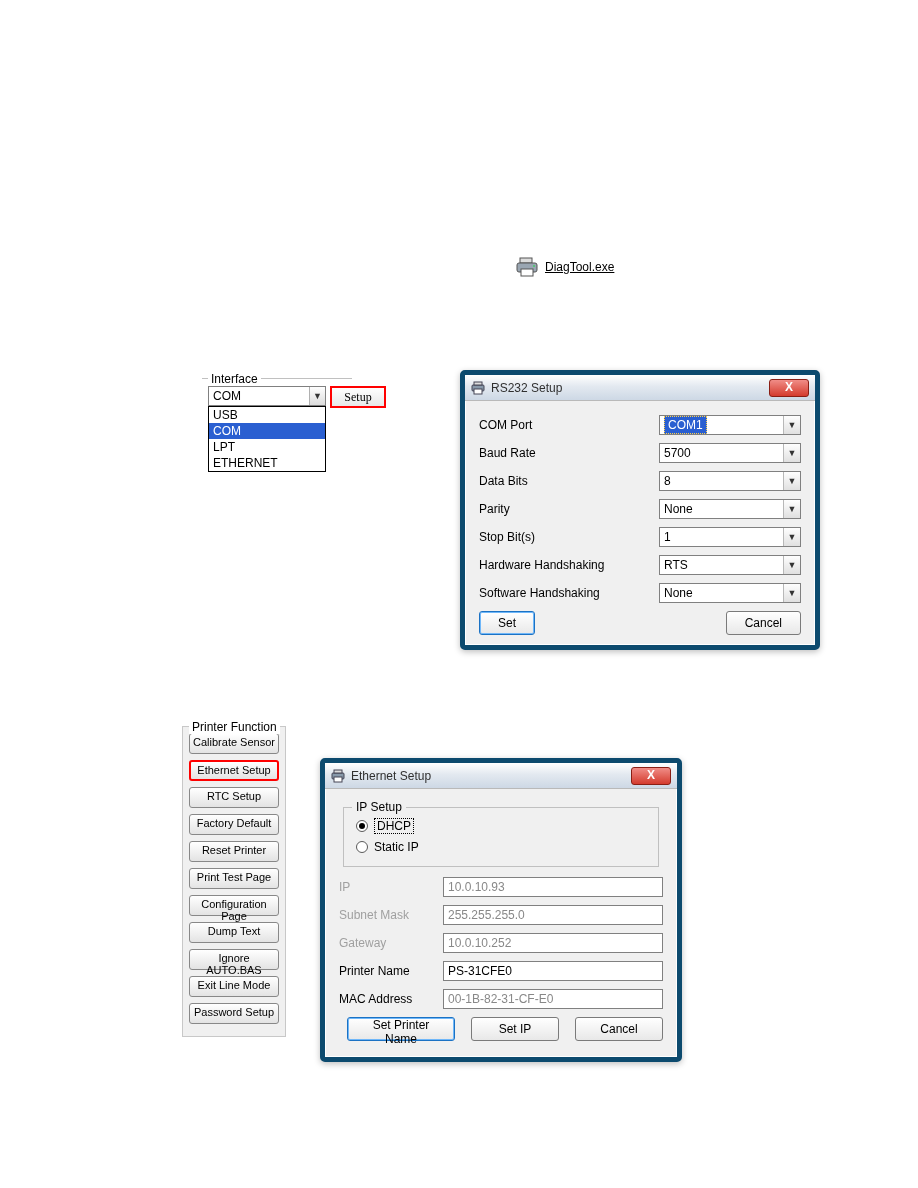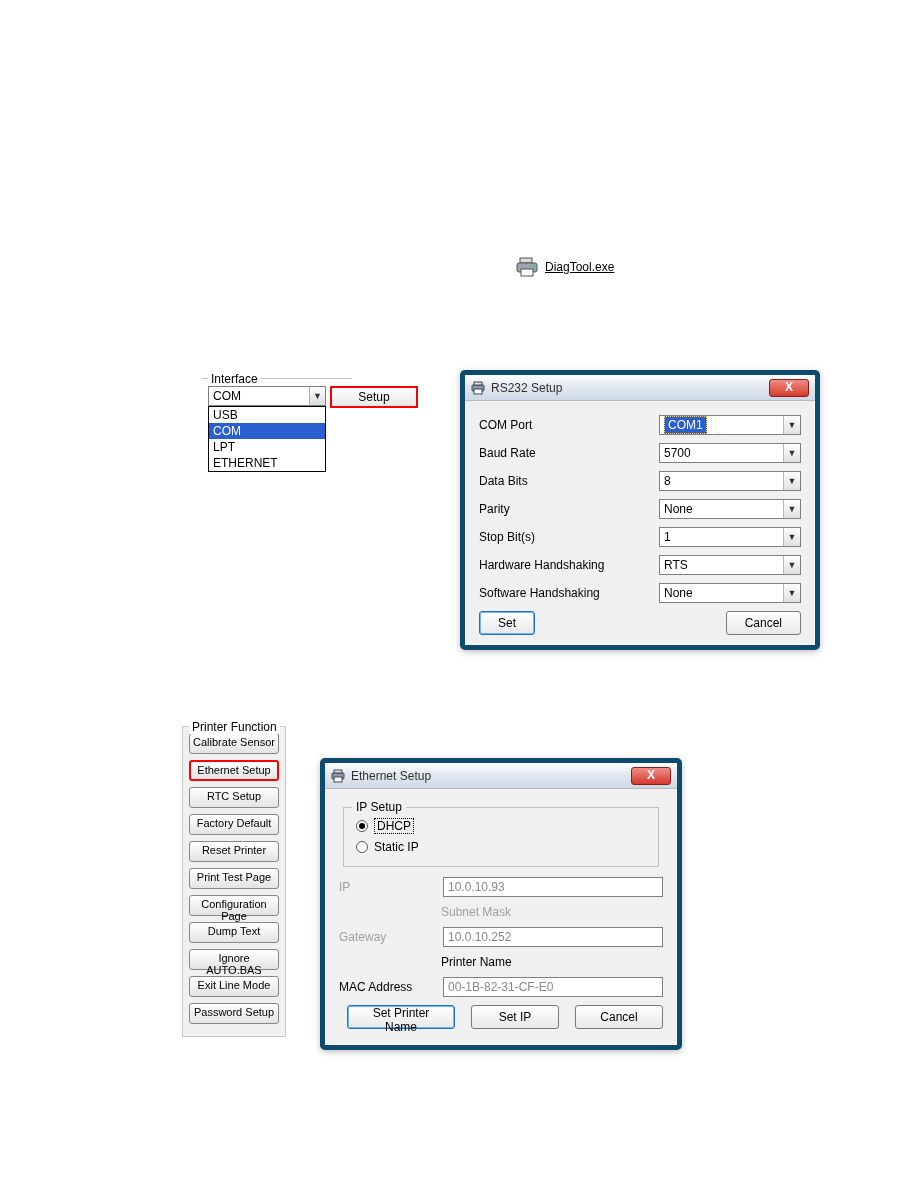--- a/index.html
+++ b/index.html
@@ -81,28 +81,29 @@
     padding: 1px 4px;
     font-size: 12px;
   }
   .interface-list .item.sel {
     background: #2a5fd1;
     color: #ffffff;
   }
   .setup-btn {
     position: absolute;
     left: 128px; top: 8px;
-    width: 88px; height: 22px;
+    width: 56px; height: 22px;
     border: 2px solid #ff0000;
     background: linear-gradient(#fefefe,#e8e8e8);
     color: #000;
     font-size: 12px;
     text-align: center;
     padding-top: 2px;
     cursor: pointer;
+    font-family: Liberation Serif, serif;
   }
 
   
   .dialog {
     position: absolute;
     background: #f0f0f0;
     border: 5px solid #0c4a6e;
     border-radius: 5px;
     box-shadow: 0 2px 6px rgba(0,0,0,.25), inset 0 0 0 1px #ffffff;
   }
@@ -394,27 +395,29 @@
         <span>Static IP</span>
       </div>
     </div>
 
     <div class="row eth">
         <label class="dim" style="width:120px;">IP</label>
       <div class="tfield ro">10.0.10.93</div>
       </div>
     <div class="row eth">
         <label class="dim" style="width:120px;">Subnet Mask</label>
+      <div class="tfield ro">255.255.255.0</div>
       </div>
     <div class="row eth">
         <label class="dim" style="width:120px;">Gateway</label>
       <div class="tfield ro">10.0.10.252</div>
       </div>
     <div class="row eth">
         <label style="width:120px;">Printer Name</label>
+      <div class="tfield">PS-31CFE0</div>
       </div>
     <div class="row eth">
         <label style="width:120px;">MAC Address</label>
       <div class="tfield ro">00-1B-82-31-CF-E0</div>
       </div>
 
     <div class="eth-btnrow">
       <button class="winbtn default" style="flex:1.4">Set Printer Name</button>
       <button class="winbtn" style="flex:1">Set IP</button>
       <button class="winbtn" style="flex:1">Cancel</button>

